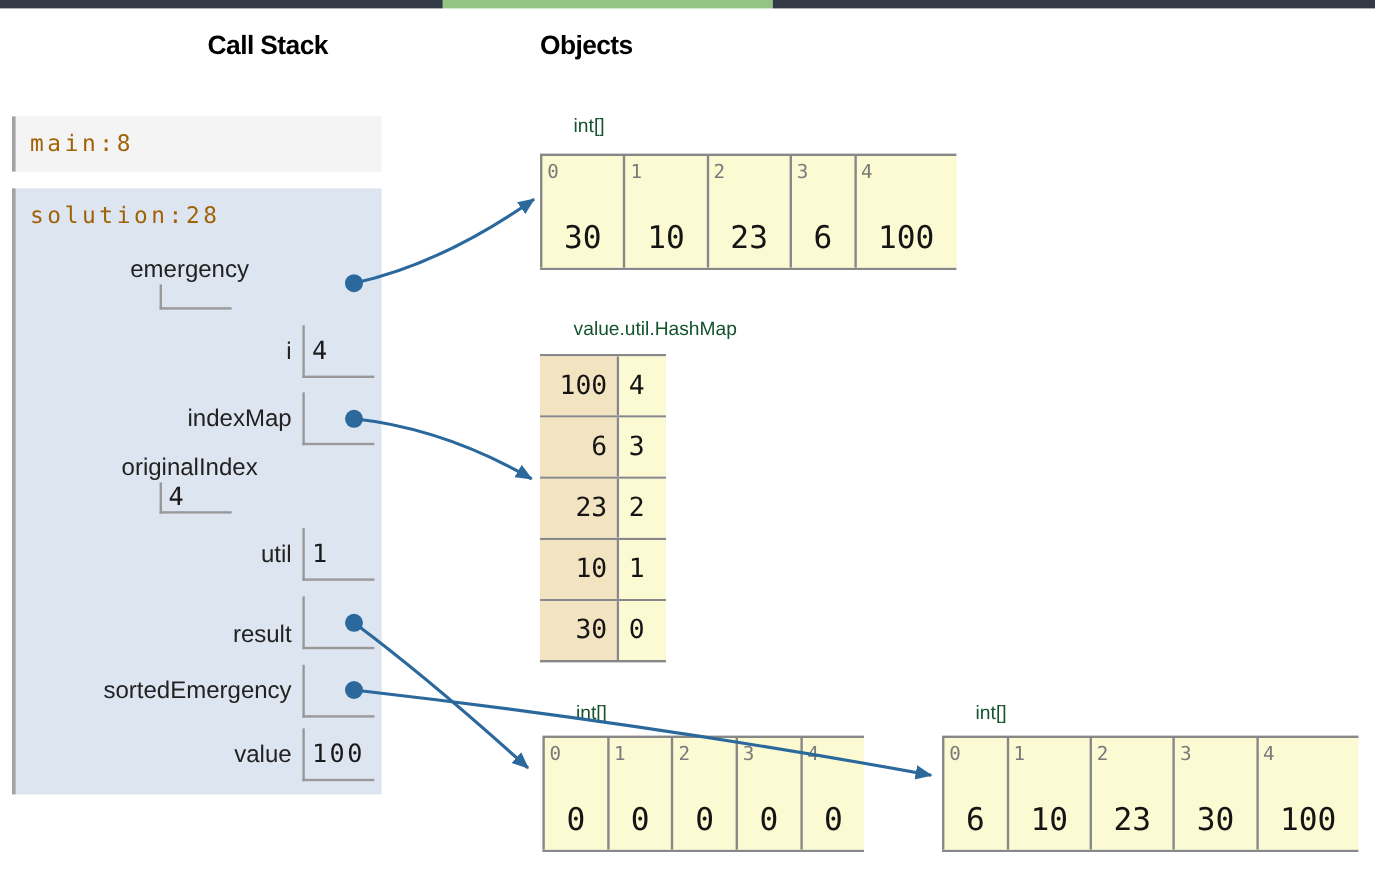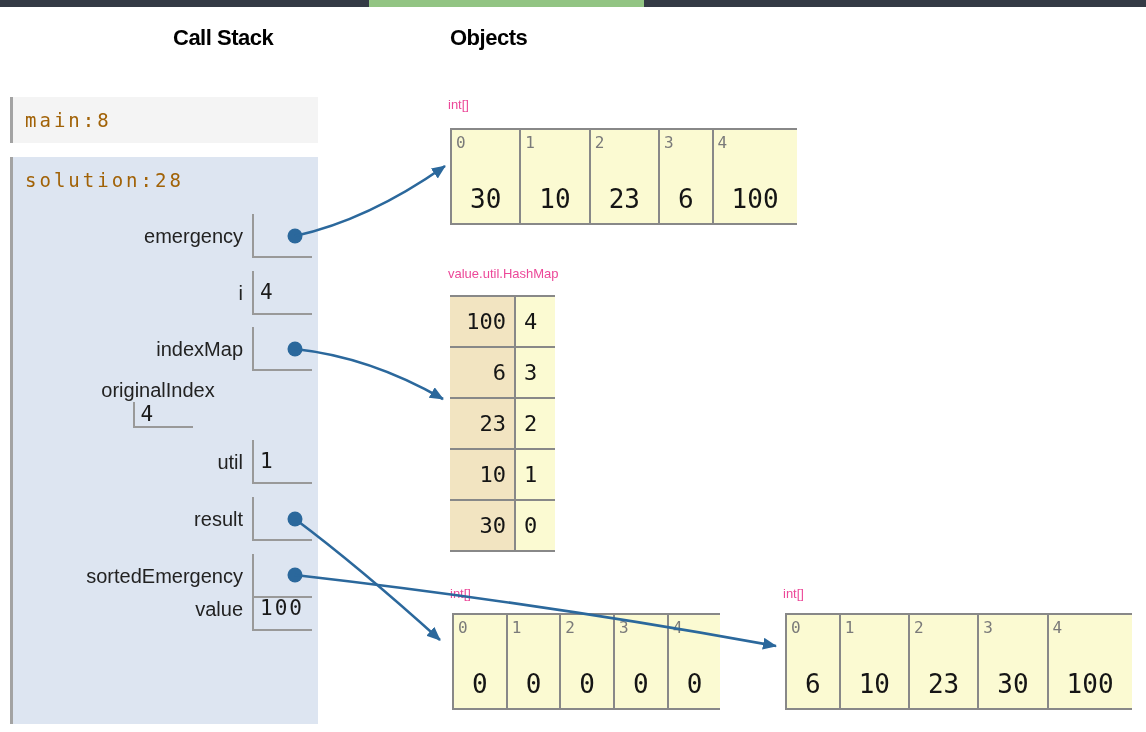--- a/index.html
+++ b/index.html
@@ -22,30 +22,30 @@
   
   .topbar{position:absolute;left:0;top:0;width:1146px;height:7px;display:flex;}
   .topbar>div{height:7px;}
   
   .heading{position:absolute;top:25px;font-size:22px;font-weight:700;letter-spacing:-0.5px;color:#000000;white-space:nowrap;}
   #heading-callstack{left:173px;}
   #heading-objects{left:450px;}
   
   .frame{position:absolute;left:10px;width:308px;box-sizing:border-box;border-left:3px solid var(--frameborder);}
   #frame-main{top:97px;height:46px;background:var(--frame-main-bg);}
-  #frame-solution{top:157px;height:567px;background:var(--frame-sol-bg);}
+  #frame-solution{top:157px;height:505px;background:var(--frame-sol-bg);}
   .frame-title{font-family:"DejaVu Sans Mono",monospace;font-size:19px;letter-spacing:3px;color:#a16207;padding:12px 0 0 12px;white-space:nowrap;}
   
   .var-row{position:absolute;left:0;right:6px;height:44px;display:flex;justify-content:flex-end;align-items:center;}
   .var-label{font-size:20px;color:#222222;margin-right:9px;white-space:nowrap;}
   .var-box{width:60px;height:44px;box-sizing:border-box;border-left:2px solid var(--boxborder);border-bottom:2px solid var(--boxborder);
            display:flex;align-items:center;padding-left:6px;
            font-family:"DejaVu Sans Mono",monospace;font-size:21px;letter-spacing:2px;color:#1a1a1a;}
   
-  .obj-label{position:absolute;font-size:13px;color:#ec4899;white-space:nowrap;}
+  .obj-label{position:absolute;font-size:16px;color:#14532d;white-space:nowrap;margin-left:30px;}
   
   .array{position:absolute;display:flex;align-items:stretch;border-top:2px solid var(--cellborder);border-bottom:2px solid var(--cellborder);}
   .acell{border-left:2px solid var(--cellborder);background:var(--cell-yellow);height:93px;box-sizing:border-box;
          padding:0 18px;display:flex;flex-direction:column;}
   .acell .idx{font-family:"DejaVu Sans Mono",monospace;font-size:16px;color:#7a7a7a;margin:3px 0 0 -14px;}
   .acell .val{margin-top:auto;padding-bottom:9px;text-align:center;
               font-family:"DejaVu Sans Mono",monospace;font-size:26px;color:#151515;}
   
   .hashmap{position:absolute;border-top:2px solid var(--cellborder);border-bottom:2px solid var(--cellborder);}
   .hm-row{display:flex;height:49px;border-bottom:2px solid var(--cellborder);}
@@ -70,49 +70,49 @@
 
 <div class="heading" id="heading-callstack">Call Stack</div>
 <div class="heading" id="heading-objects">Objects</div>
 
 <div class="frame" id="frame-main">
   <div class="frame-title">main:8</div>
 </div>
 <div class="frame" id="frame-solution">
   <div class="frame-title">solution:28</div>
 
-<div class="var-row" style="top: 57px;">
+<div class="var-row" style="top: 57px; flex-direction: column;">
       <span class="var-label">emergency</span>
       <div class="var-box"></div>
     </div>
     <div class="var-row" style="top: 114px;">
       <span class="var-label">i</span>
       <div class="var-box">4</div>
     </div>
     <div class="var-row" style="top: 170px;">
       <span class="var-label">indexMap</span>
       <div class="var-box"></div>
     </div>
     <div class="var-row" style="top: 227px; flex-direction: column;">
       <span class="var-label">originalIndex</span>
       <div class="var-box">4</div>
     </div>
     <div class="var-row" style="top: 283px;">
       <span class="var-label">util</span>
       <div class="var-box">1</div>
     </div>
-    <div class="var-row" style="top: 340px;">
+    <div class="var-row" style="top: 340px; align-items: flex-end;">
       <span class="var-label">result</span>
       <div class="var-box"></div>
     </div>
     <div class="var-row" style="top: 397px; margin-left: 48px;">
       <span class="var-label">sortedEmergency</span>
       <div class="var-box"></div>
     </div>
-    <div class="var-row" style="top: 430px;">
+    <div class="var-row" style="top: 450px;">
       <span class="var-label">value</span>
       <div class="var-box">100</div>
     </div>
   </div>
 
 <div class="obj-label" style="left:448px;top:97px">int[]</div>
 <div class="array" id="array_emergency" style="left:450px;top:128px">
     <div class="acell">
       <div class="idx">0</div>
       <div class="val">30</div>

